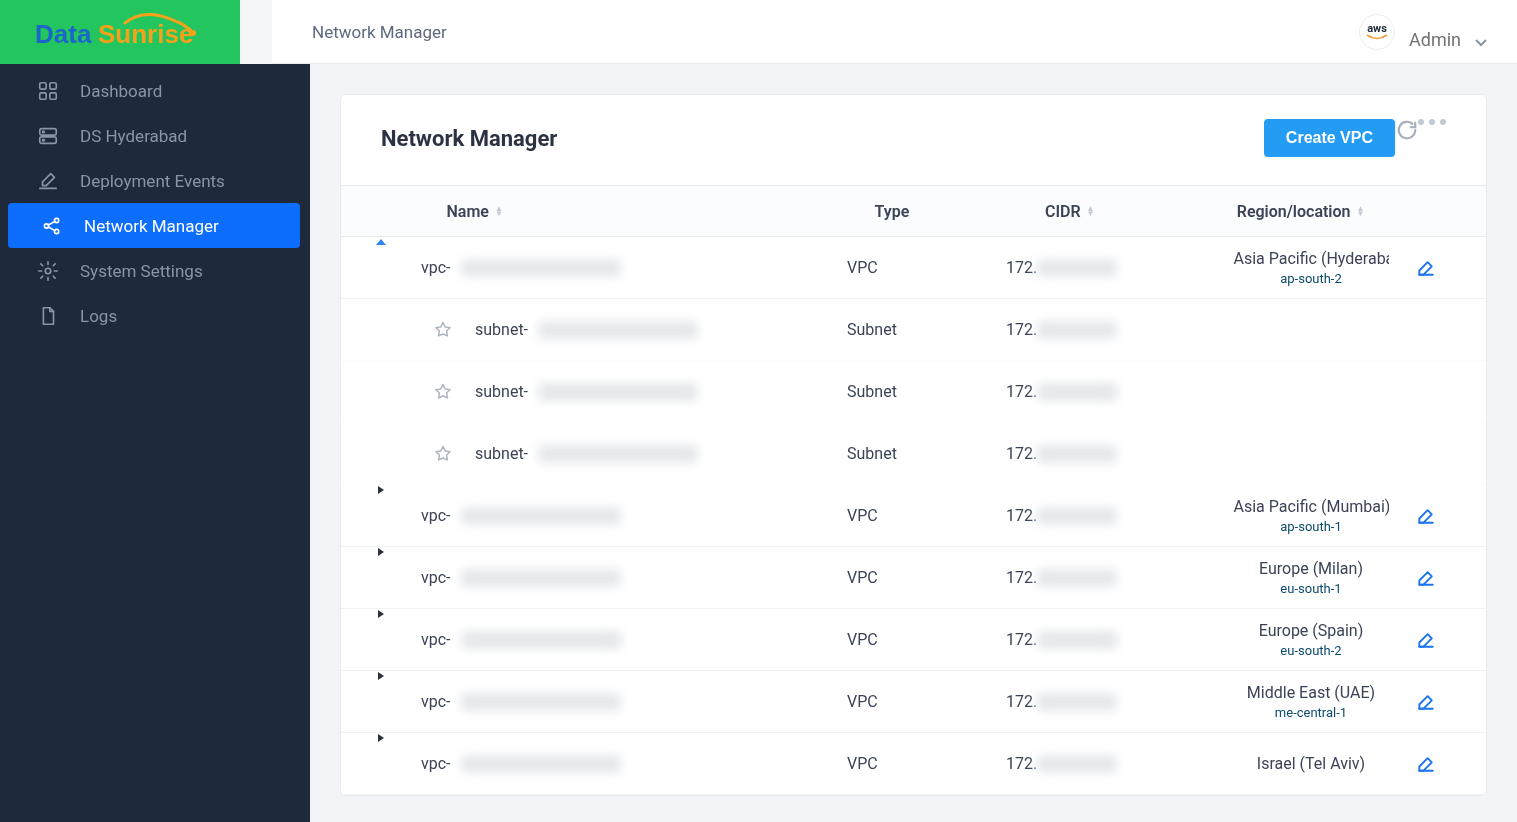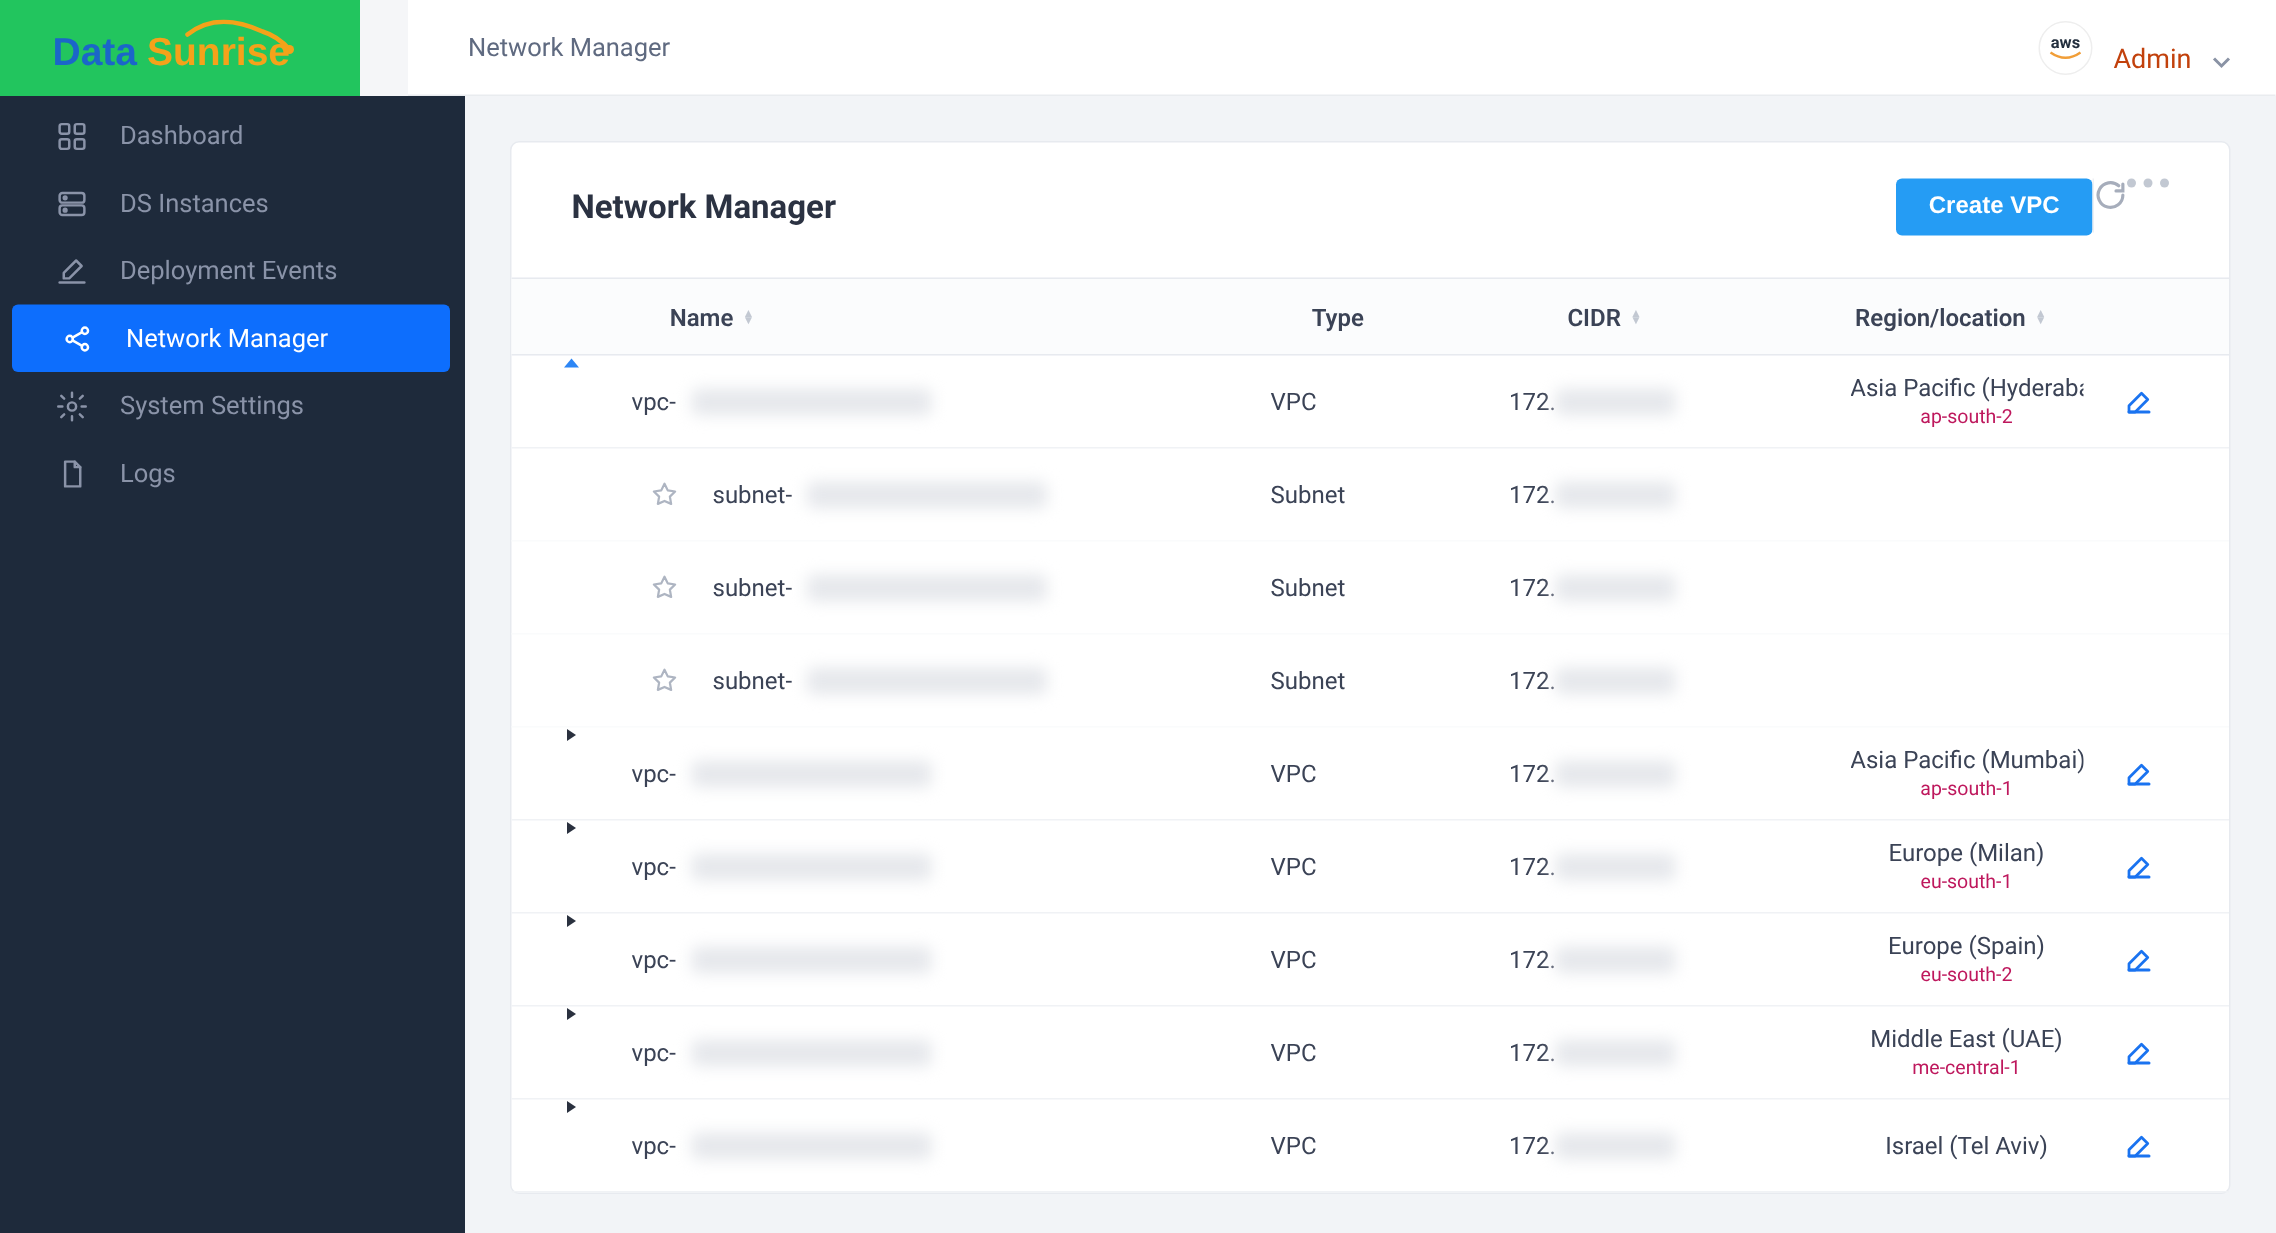--- a/index.html
+++ b/index.html
@@ -29,21 +29,21 @@
 .user-area {
   display: flex; align-items: flex-end; gap: 14px; padding-right: 30px;
 }
 .aws-badge {
   width: 36px; height: 36px; border-radius: 50%; background: #fff;
   border: 1px solid #eee; display: flex; align-items: center; justify-content: center;
   font-size: 11px; font-weight: 700; color: #232f3e; flex-direction: column;
   line-height: 1;
 }
 .aws-badge .smile { width: 22px; height: 6px; }
-.user-name { font-size: 18px; color: #c2410c; }
+.user-name { font-size: 18px; color: #737373; }
 .chev { color: #8a93a5; }
 
 .sidebar {
   position: fixed; top: 48px; left: 0; bottom: 0; width: 310px;
   background: #1e2a3b; padding-top: 20px;
 }
 .nav-item {
   display: flex; align-items: center; gap: 18px;
   height: 45px; padding: 0 10px; margin: 0 12px 0 4px;
   border-radius: 4px; color: #8a93a8; font-size: 17px;
@@ -103,21 +103,21 @@
 .caret svg { display: block; }
 .caret.open svg { fill: #2d86f5; }
 .row-name-wrap { flex: 1; min-width: 380px; display: flex; align-items: center; gap: 10px; }
 .blur-tail {
   display: inline-block; width: 160px; height: 18px;
   background: #e6e8ec; filter: blur(5px); border-radius: 4px;
 }
 .star { width: 44px; display: flex; justify-content: center; color: #b7bdc9; }
 .region-box { display: flex; flex-direction: column; justify-content: center; gap: 3px; }
 .region-name { font-size: 16px; color: #3b4356; white-space: nowrap; overflow: hidden; text-overflow: clip; max-width: 155px; }
-.region-code { font-size: 13px; color: #be185d; }
+.region-code { font-size: 13px; color: #0c4a6e; }
 .edit-btn { color: #0d6efd; cursor: pointer; display: inline-flex; }
 .subpad { width: 80px; }
 </style>
 </head>
 <body>
 
 <div class="topbar">
   <div class="logo-box">
     <svg width="170" height="38" viewBox="0 0 170 38">
       <path d="M90 10 Q110 -6 140 8 Q150 11 158 20" fill="none" stroke="#f4a21a" stroke-width="3" stroke-linecap="round"></path>
@@ -154,21 +154,21 @@
           </svg>
   </span>
         <span>Dashboard</span>
       </div>
       <div class="nav-item">
         <span class="nicon">
     <svg width="22" height="22" viewBox="0 0 24 24" fill="none" stroke="currentColor" stroke-width="1.8" stroke-linecap="round" stroke-linejoin="round">
             <use href="#i-server"></use>
           </svg>
   </span>
-        <span>DS Instances</span>
+        <span>DS Hyderabad</span>
       </div>
       <div class="nav-item">
         <span class="nicon">
     <svg width="22" height="22" viewBox="0 0 24 24" fill="none" stroke="currentColor" stroke-width="1.8" stroke-linecap="round" stroke-linejoin="round">
             <use href="#i-penline"></use>
           </svg>
   </span>
         <span>Deployment Events</span>
       </div>
       <div class="nav-item active">

